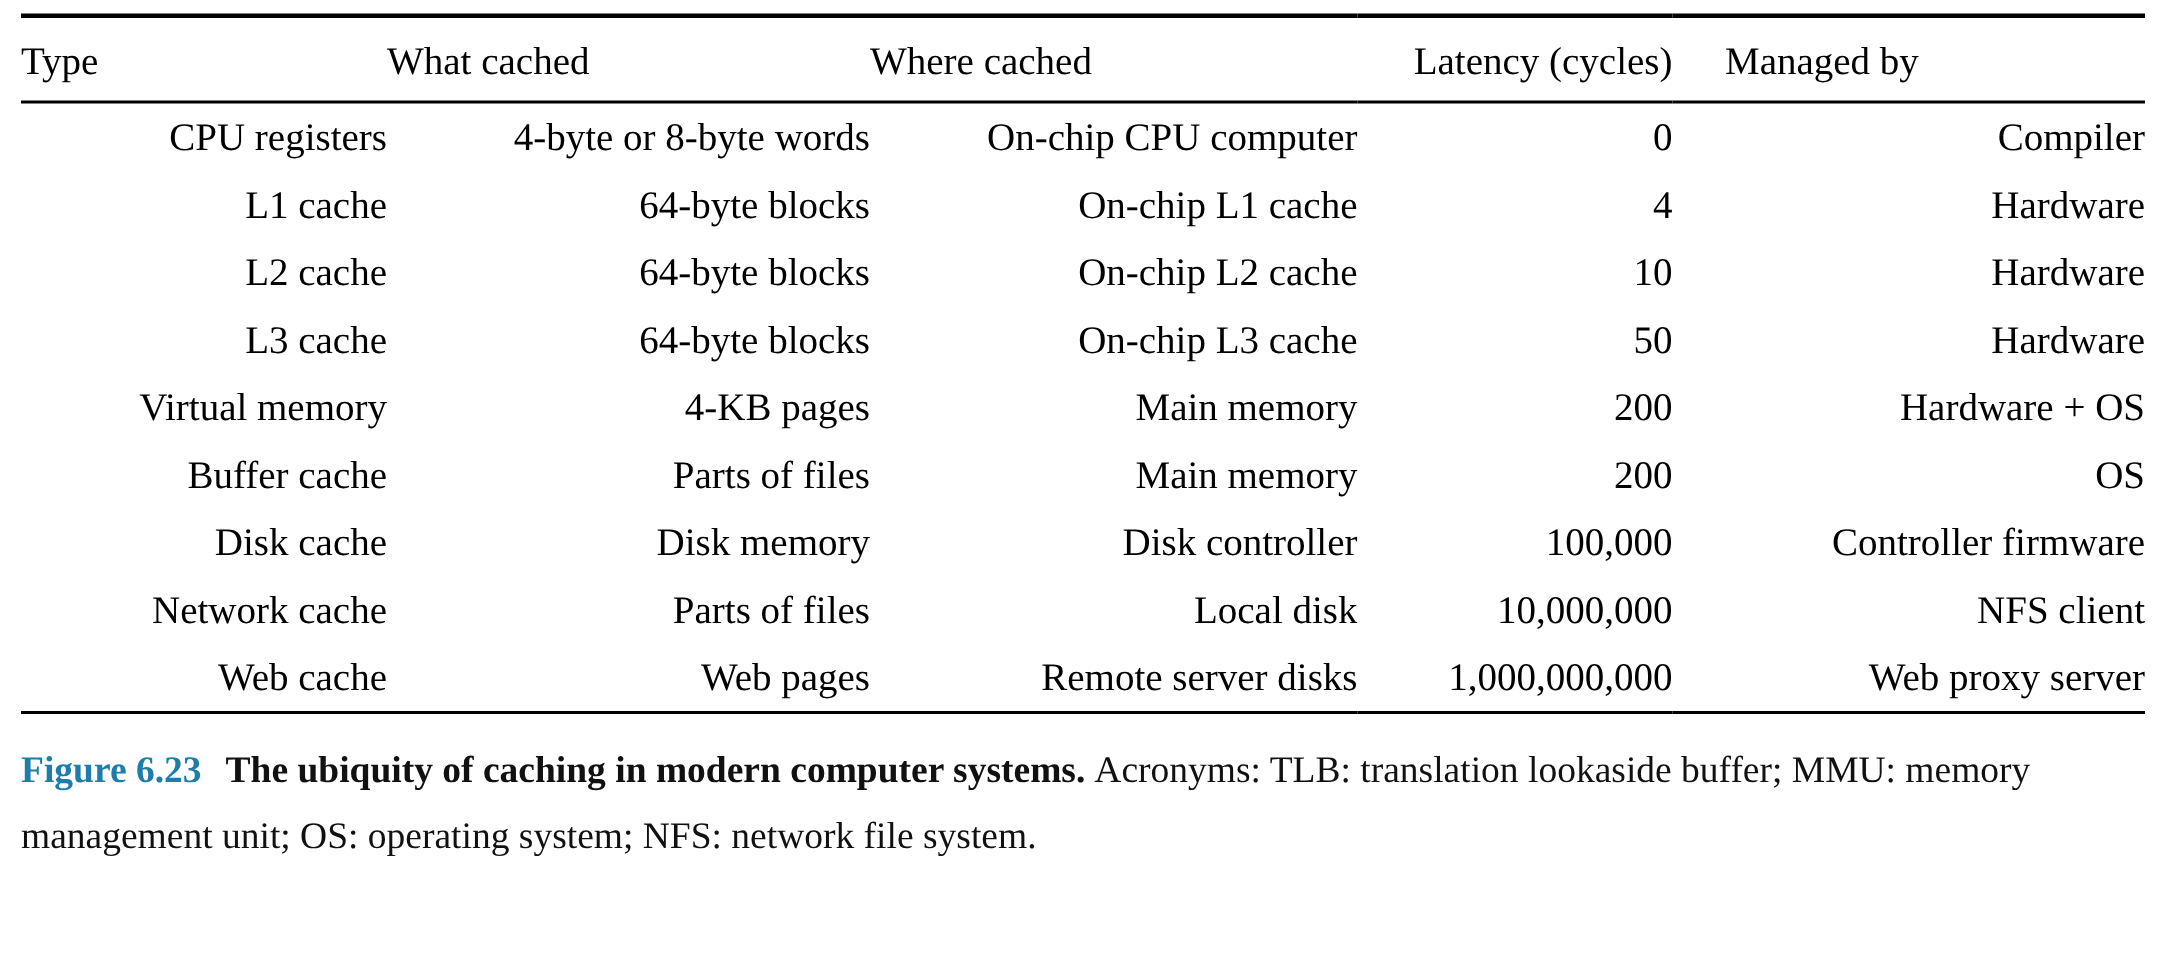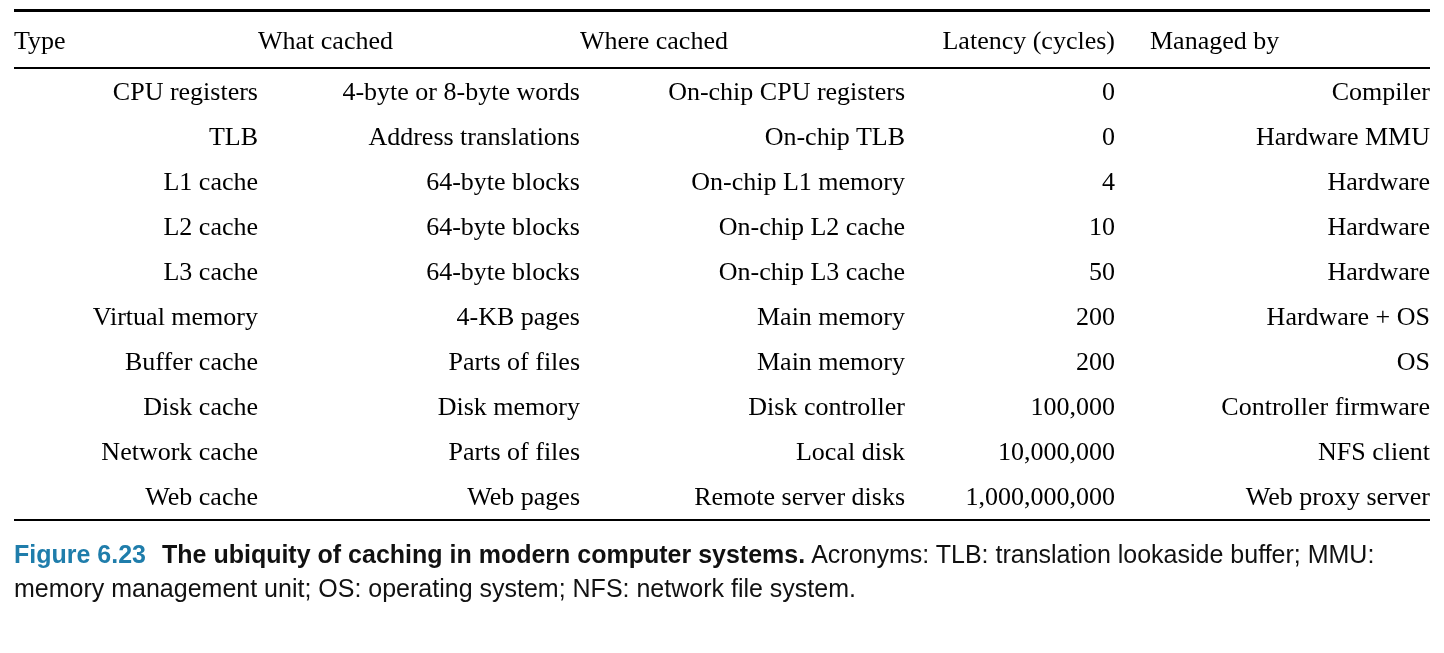--- a/index.html
+++ b/index.html
@@ -45,23 +45,23 @@
     text-align: right;
   }
   
   table.cache-table th:nth-child(5),
   table.cache-table td:nth-child(5) {
     padding-left: 35px;
   }
   .caption {
     width: 1416px;
     margin: 16px 0 0 0;
-    font-family: Liberation Sans, sans-serif;
+    font-family: Liberation Serif, serif;
     font-size: 25px;
-    line-height: 34px;
+    line-height: 44px;
     color: #111;
   }
   .fig-label {
     font-weight: 700;
     margin-right: 16px;
   }
   .fig-title {
     font-weight: 700;
     color: #111;
     margin-right: 6px;
@@ -90,35 +90,28 @@
           <th>What cached</th>
           <th>Where cached</th>
           <th>Latency (cycles)</th>
           <th>Managed by</th>
         </tr>
     </thead>
     <tbody id="table-body">
         <tr>
           <td>CPU registers</td>
           <td>4-byte or 8-byte words</td>
-          <td>On-chip CPU registers</td>
+          <td>On-chip CPU computer</td>
           <td>0</td>
           <td>Compiler</td>
         </tr>
         <tr>
-          <td>TLB</td>
-          <td>Address translations</td>
-          <td>On-chip TLB</td>
-          <td>0</td>
-          <td>Hardware MMU</td>
-        </tr>
-        <tr>
           <td>L1 cache</td>
           <td>64-byte blocks</td>
-          <td>On-chip L1 memory</td>
+          <td>On-chip L1 cache</td>
           <td>4</td>
           <td>Hardware</td>
         </tr>
         <tr>
           <td>L2 cache</td>
           <td>64-byte blocks</td>
           <td>On-chip L2 cache</td>
           <td>10</td>
           <td>Hardware</td>
         </tr>

